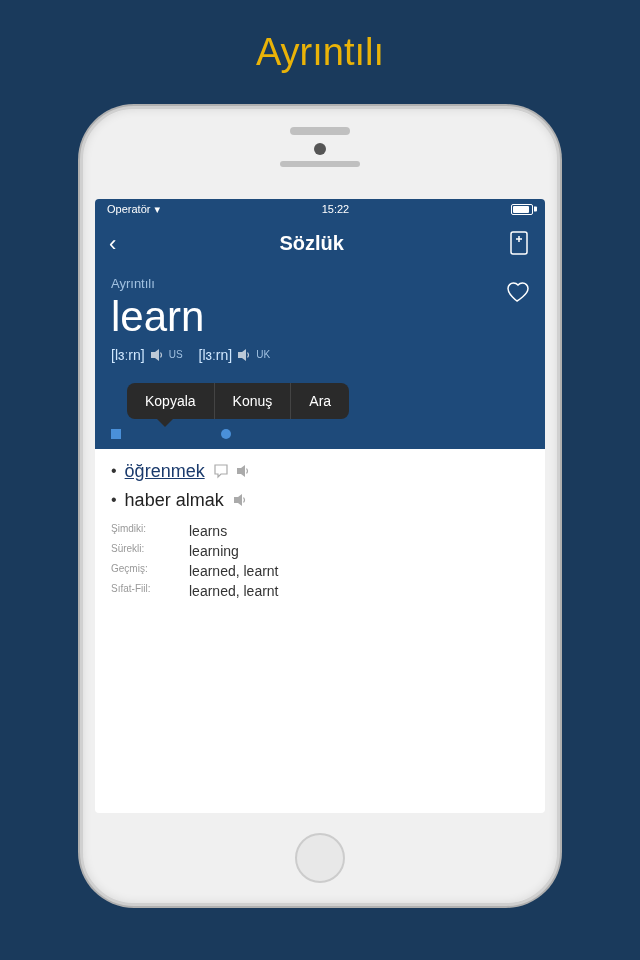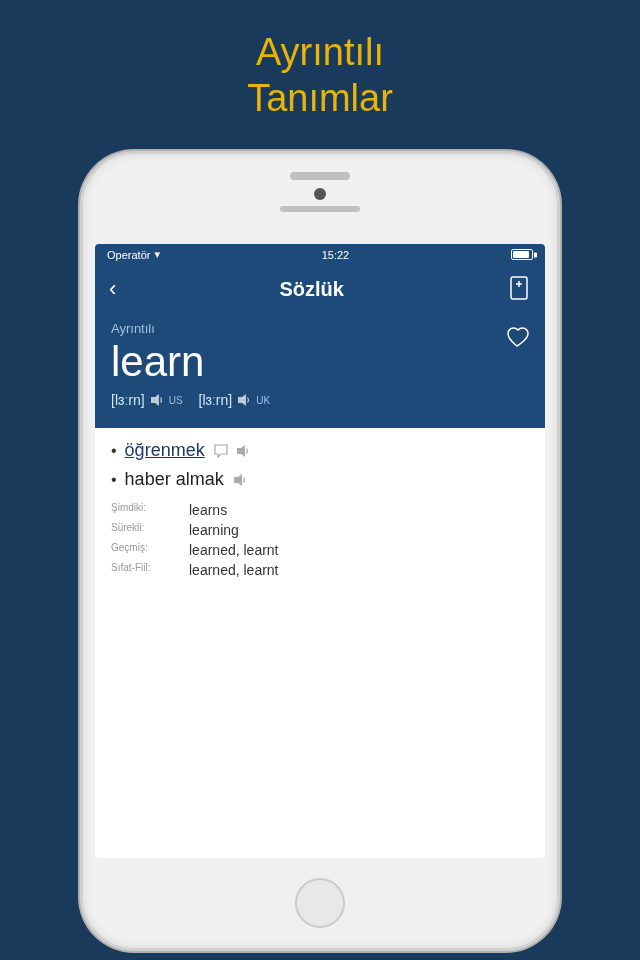--- a/index.html
+++ b/index.html
@@ -283,21 +283,20 @@
       border: 2px solid #ccc;
       background: #e8e8e8;
     }
   </style>
 </head>
 <body>
 
 <div class="page-header">
   <div class="page-header-title">
     <span>Ayrıntılı</span><br>
-    <span>Tanımlar</span>
   </div>
 </div>
 
 <div class="phone-wrapper">
 
   <div class="phone-shell">
 
     <div class="phone-top-bar">
       <div class="phone-speaker"></div>
       <div class="phone-camera"></div>
@@ -353,20 +352,44 @@
             <span class="phonetic-text">[lɜːrn]</span>
             <svg width="16" height="16" viewBox="0 0 16 16" fill="none">
               <polygon points="2,5 6,5 10,2 10,14 6,11 2,11" fill="rgba(255,255,255,0.7)"></polygon>
               <path d="M11.5 5.5 Q13.5 8 11.5 10.5" stroke="rgba(255,255,255,0.7)" stroke-width="1.2" fill="none"></path>
             </svg>
             <span class="phonetic-label">UK</span>
           </div>
         </div>
       </div>
 
+      <div style="background: #1e4a7a; padding: 0 16px 10px; position: relative;">
+        <div style="position: relative; display: inline-block;">
+          <div class="context-menu">
+            <div class="context-menu-item">Kopyala</div>
+            <div class="context-menu-item">Konuş</div>
+            <div class="context-menu-item">Ara</div>
+          </div>
+          
+          <div style="
+            width: 0; height: 0;
+            border-left: 8px solid transparent;
+            border-right: 8px solid transparent;
+            border-top: 8px solid #2a2a2a;
+            position: absolute;
+            bottom: -8px;
+            left: 46px;
+          "></div>
+        </div>
+        
+        <div style="display: flex; justify-content: space-between; padding: 10px 0 0; width: 120px;">
+          <div style="width: 10px; height: 10px; background: #4a90d9; border-radius: 50;"></div>
+          <div style="width: 10px; height: 10px; background: #4a90d9; border-radius: 50%;"></div>
+        </div>
+      </div>
 
       <div class="definitions-section">
         <div class="definition-list">
 
           <div class="definition-item">
             <span class="bullet">•</span>
             <span class="definition-word">öğrenmek</span>
             <div class="def-icons">
               <svg width="16" height="16" viewBox="0 0 16 16" fill="none">
                 <path d="M2 2 H14 V11 H8 L5 14 V11 H2 Z" stroke="#aaa" stroke-width="1.2" fill="none" rx="1"></path>

